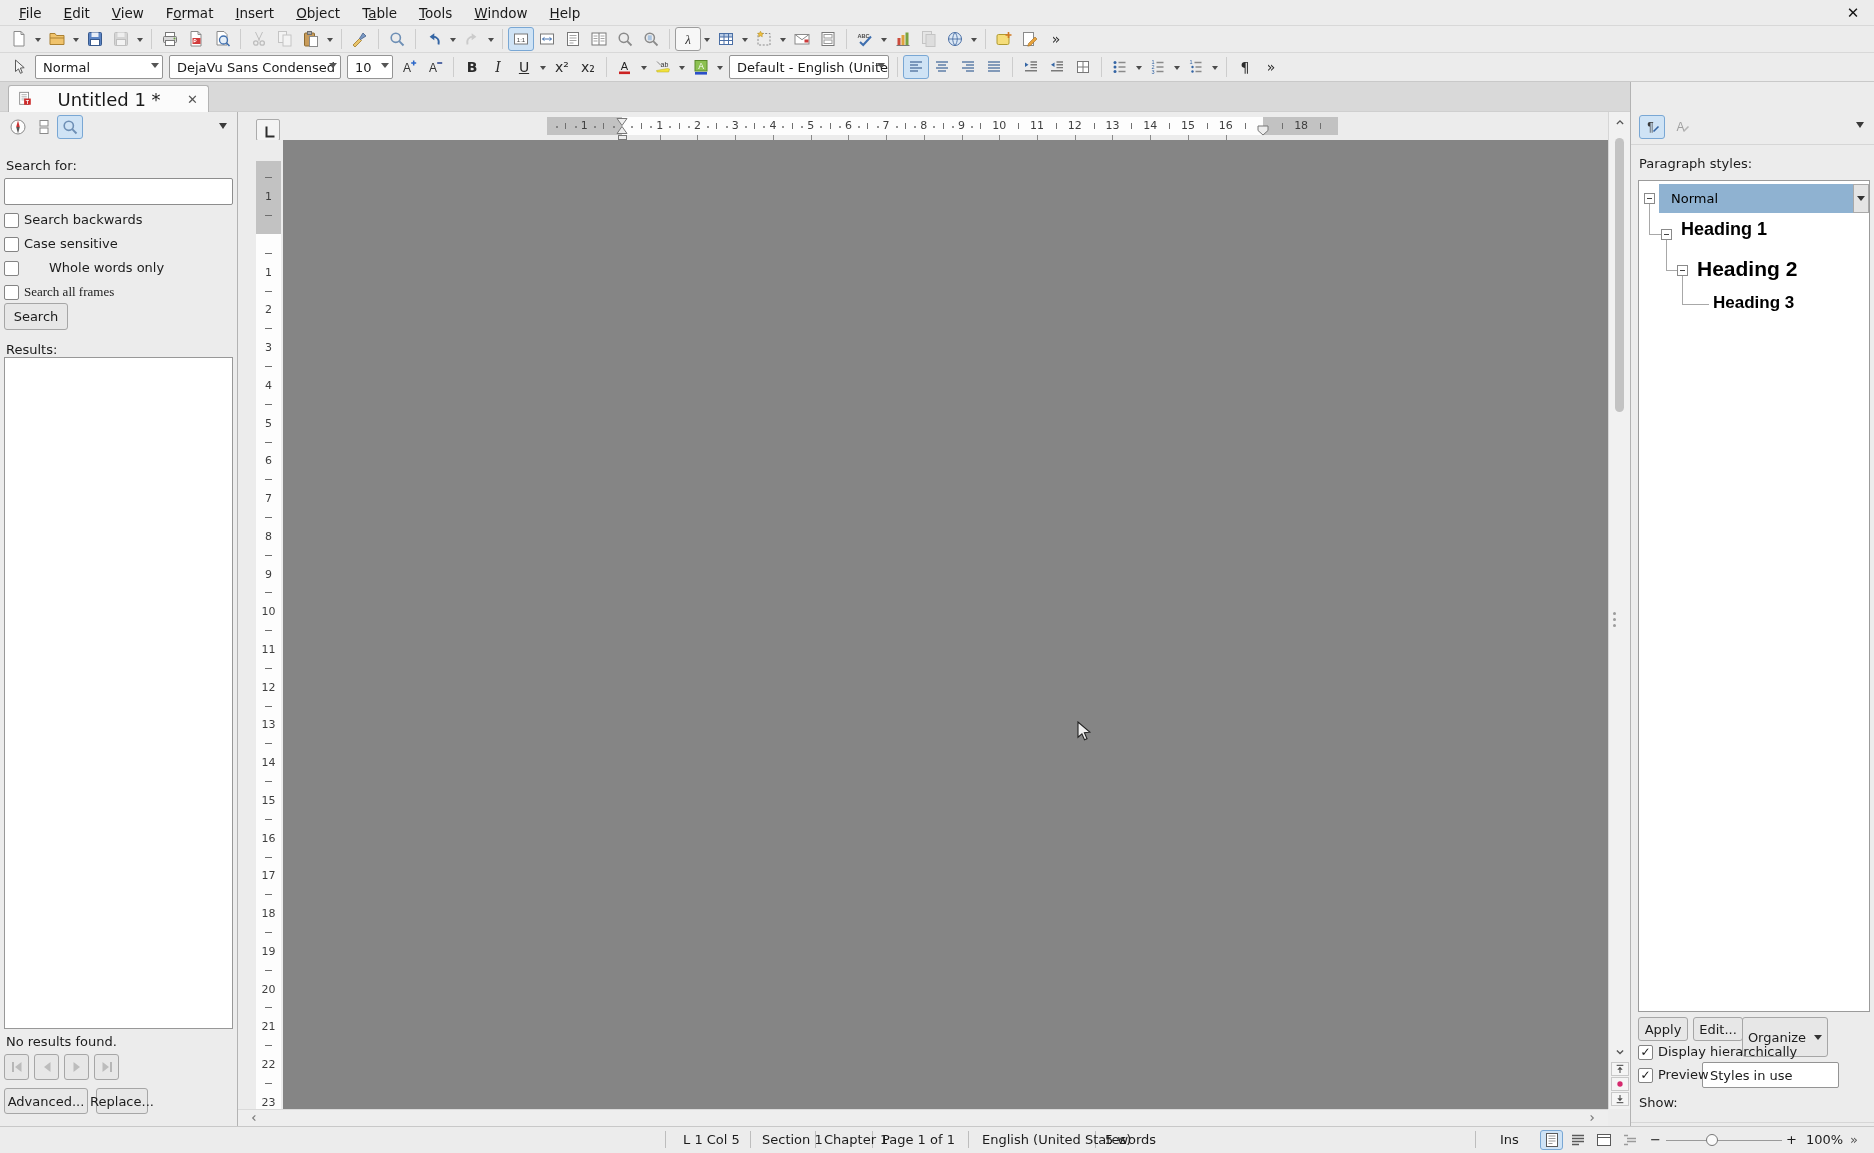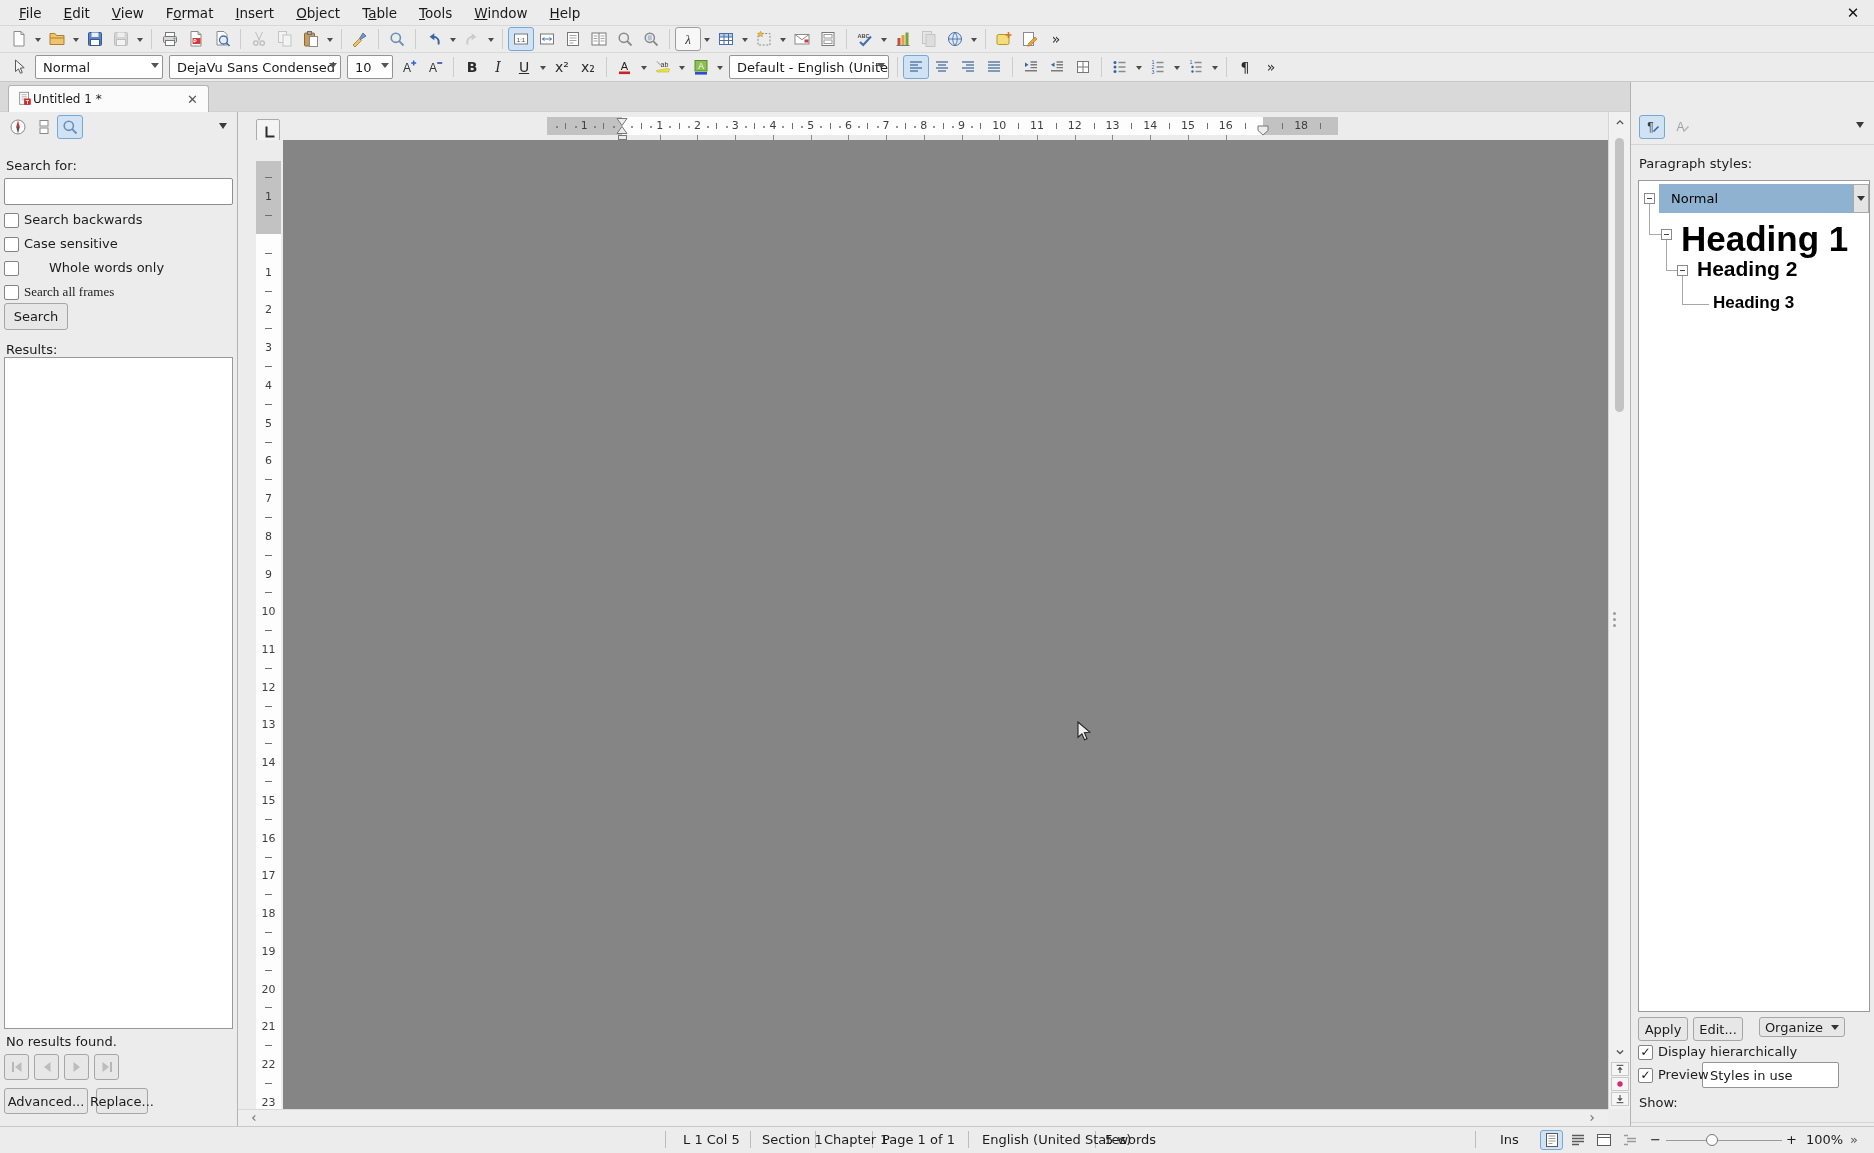--- a/index.html
+++ b/index.html
@@ -35,21 +35,21 @@
          overflow:hidden;box-sizing:border-box;flex:0 0 auto;font-size:13px;}
   .combo .chev{position:absolute;right:3px;top:7px;width:0;height:0;border:4px solid transparent;
                border-top:5px solid #555;}
   
   #tabstrip{position:absolute;left:0;top:82px;width:1630px;height:30px;background:#d9d9d9;
             border-bottom:1px solid #cfcfcf;box-sizing:border-box;}
   #tab{position:absolute;left:8px;top:3px;width:201px;height:27px;background:#fbfbfb;
        border:1px solid #b3b3b3;border-bottom:none;border-radius:3px 3px 0 0;display:flex;
        align-items:center;padding:0 8px;box-sizing:border-box;}
   .tabicon svg{width:16px;height:16px;display:block;}
-  .tabtitle{flex:1;text-align:left;font-size:12px;}
+  .tabtitle{flex:1;text-align:center;font-size:18px;}
   .tabclose{color:#555;font-size:13px;padding:0 2px;}
   
   #leftpanel{position:absolute;left:0;top:112px;width:238px;height:1014px;background:#ececec;
              border-right:1px solid #b3b3b3;box-sizing:border-box;}
   #sidebartb{position:absolute;left:0;top:0;width:100%;height:30px;display:flex;align-items:center;padding-left:5px;box-sizing:border-box;}
   .label{font-size:13px;color:#1c1c1c;}
   .tinput{position:absolute;background:#fff;border:1px solid #8d8d8d;border-radius:2px;box-sizing:border-box;
           font-family:inherit;font-size:13px;padding:0 5px;}
   .cbbox{position:absolute;width:15px;height:15px;background:#fff;border:1px solid #848484;border-radius:2px;
          box-sizing:border-box;font-size:12px;line-height:13px;text-align:center;color:#111;}
@@ -969,32 +969,32 @@
     <div id="treebox">
         <div class="expander" style="position: absolute; left: 5px; top: 12px; width: 11px; height: 11px;"></div>
         <div id="normalrow"></div>
         <div id="normallabel">Normal</div>
         <div id="normaldd">
           <i></i>
         </div>
         <div class="tline" style="position: absolute; left: 10px; top: 23px; width: 1px; height: 30px;"></div>
         <div class="tline" style="position: absolute; left: 10px; top: 53px; width: 12px; height: 1px;"></div>
         <div class="expander" style="position: absolute; left: 22px; top: 48px; width: 11px; height: 11px;"></div>
-        <div class="hstyle" style="position: absolute; left: 42px; top: 38px; font-size: 35px;">Heading 1</div>
+        <div class="hstyle" style="position: absolute; left: 42px; top: 38px; font-size: 18px;">Heading 1</div>
         <div class="tline" style="position: absolute; left: 27px; top: 59px; width: 1px; height: 30px;"></div>
         <div class="tline" style="position: absolute; left: 27px; top: 89px; width: 11px; height: 1px;"></div>
         <div class="expander" style="position: absolute; left: 38px; top: 84px; width: 11px; height: 11px;"></div>
         <div class="hstyle" style="position: absolute; left: 58px; top: 76px; font-size: 21px;">Heading 2</div>
         <div class="tline" style="position: absolute; left: 43px; top: 95px; width: 1px; height: 28px;"></div>
         <div class="tline" style="position: absolute; left: 43px; top: 123px; width: 27px; height: 1px;"></div>
         <div class="hstyle" style="position: absolute; left: 74px; top: 112px; font-size: 17px;">Heading 3</div>
       </div>
     <div class="btn" style="left:7px;top:935px;width:50px;height:24px;">Apply</div>
     <div class="btn" style="left:62px;top:935px;width:50px;height:24px;">Edit...</div>
-    <div class="btn" style="left:128px;top:935px;width:86px;height:20px;">
+    <div class="btn" style="left:111px;top:935px;width:86px;height:40px;">
       <span>Organize</span>
       <span style="margin-left:8px;width:0;height:0;border:4px solid transparent;border-top:5px solid #333;display:inline-block;position:relative;top:2px;"></span>
     </div>
     <div id="rpopts"></div>
     <div class="abs label" style="left:8px;top:1013px;">Show:</div>
     <div class="abs combo" style="left:68px;top:980px;width:137px;height:26px;position:absolute;">
       <span>Styles in use</span>
       <svg class="chev" width="10" height="10" viewBox="0 0 10 10" style="border:none;position:absolute;right:5px;top:8px;">
           <path d="M1 3l4 4 4-4" stroke="#444" stroke-width="1.4" fill="none"></path>
         </svg>

